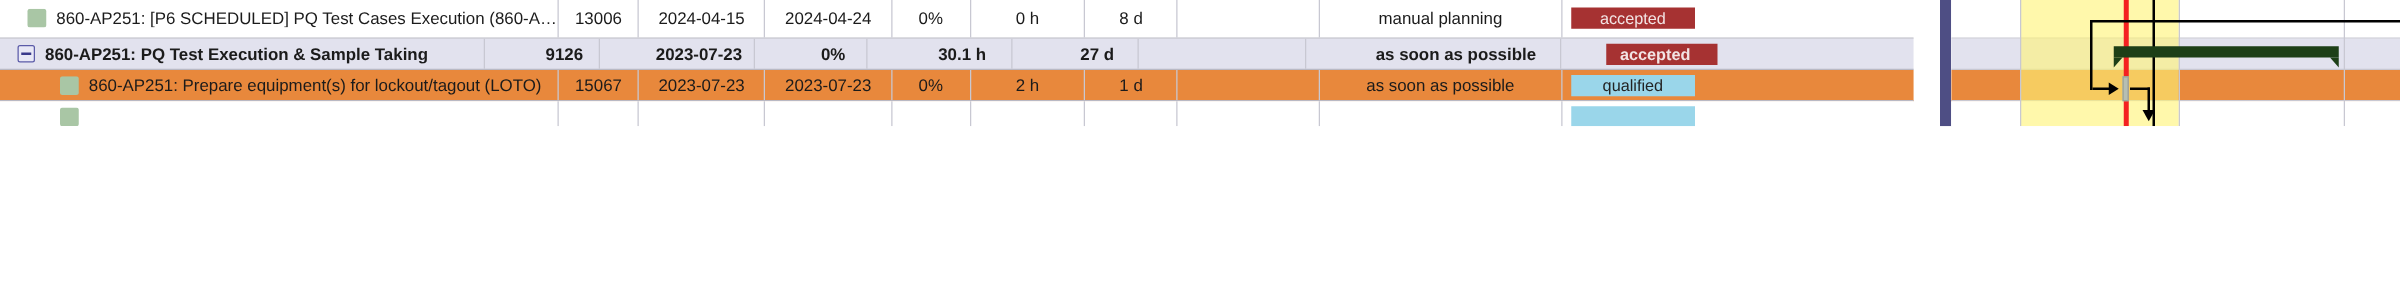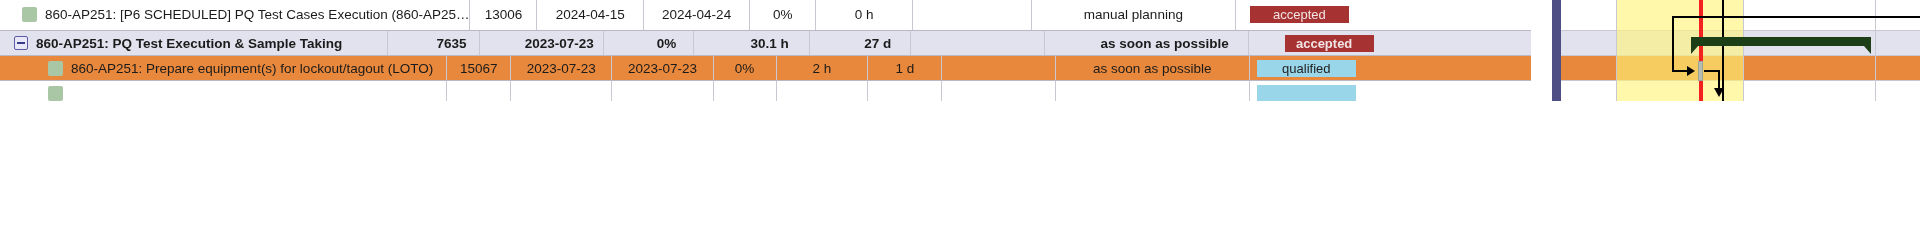--- a/index.html
+++ b/index.html
@@ -222,35 +222,36 @@
         <div class="name-inner indent-1">
           <span class="node-icon"></span>
           <span class="name-text">860-AP251: [P6 SCHEDULED] PQ Test Cases Execution (860-AP25…</span>
         </div>
       </div>
       <div class="cell w-id">13006</div>
       <div class="cell w-date1">2024-04-15</div>
       <div class="cell w-date2">2024-04-24</div>
       <div class="cell w-pct">0%</div>
       <div class="cell w-work">0 h</div>
+      <div class="cell w-dur">8 d</div>
       <div class="cell w-blank"></div>
       <div class="cell w-sched">manual planning</div>
       <div class="cell c-last w-stat">
         <span class="badge b-accepted">accepted</span>
       </div>
     </div>
 
     <div class="row r-summary" style="top:31px; height:25px;">
       <div class="cell c-name w-name">
         <div class="name-inner" style="padding-left:14px;">
           <span class="collapse-btn"></span>
           <span class="name-text">860-AP251: PQ Test Execution &amp; Sample Taking</span>
         </div>
       </div>
-      <div class="cell w-id">7635</div>
+      <div class="cell w-id">9126</div>
       <div class="cell w-date1">2023-07-23</div>
       <div class="cell w-pct">0%</div>
       <div class="cell w-work">30.1 h</div>
       <div class="cell w-dur">27 d</div>
       <div class="cell w-blank"></div>
       <div class="cell w-sched">as soon as possible</div>
       <div class="cell c-last w-stat">
         <span class="badge b-accepted">accepted</span>
       </div>
     </div>

